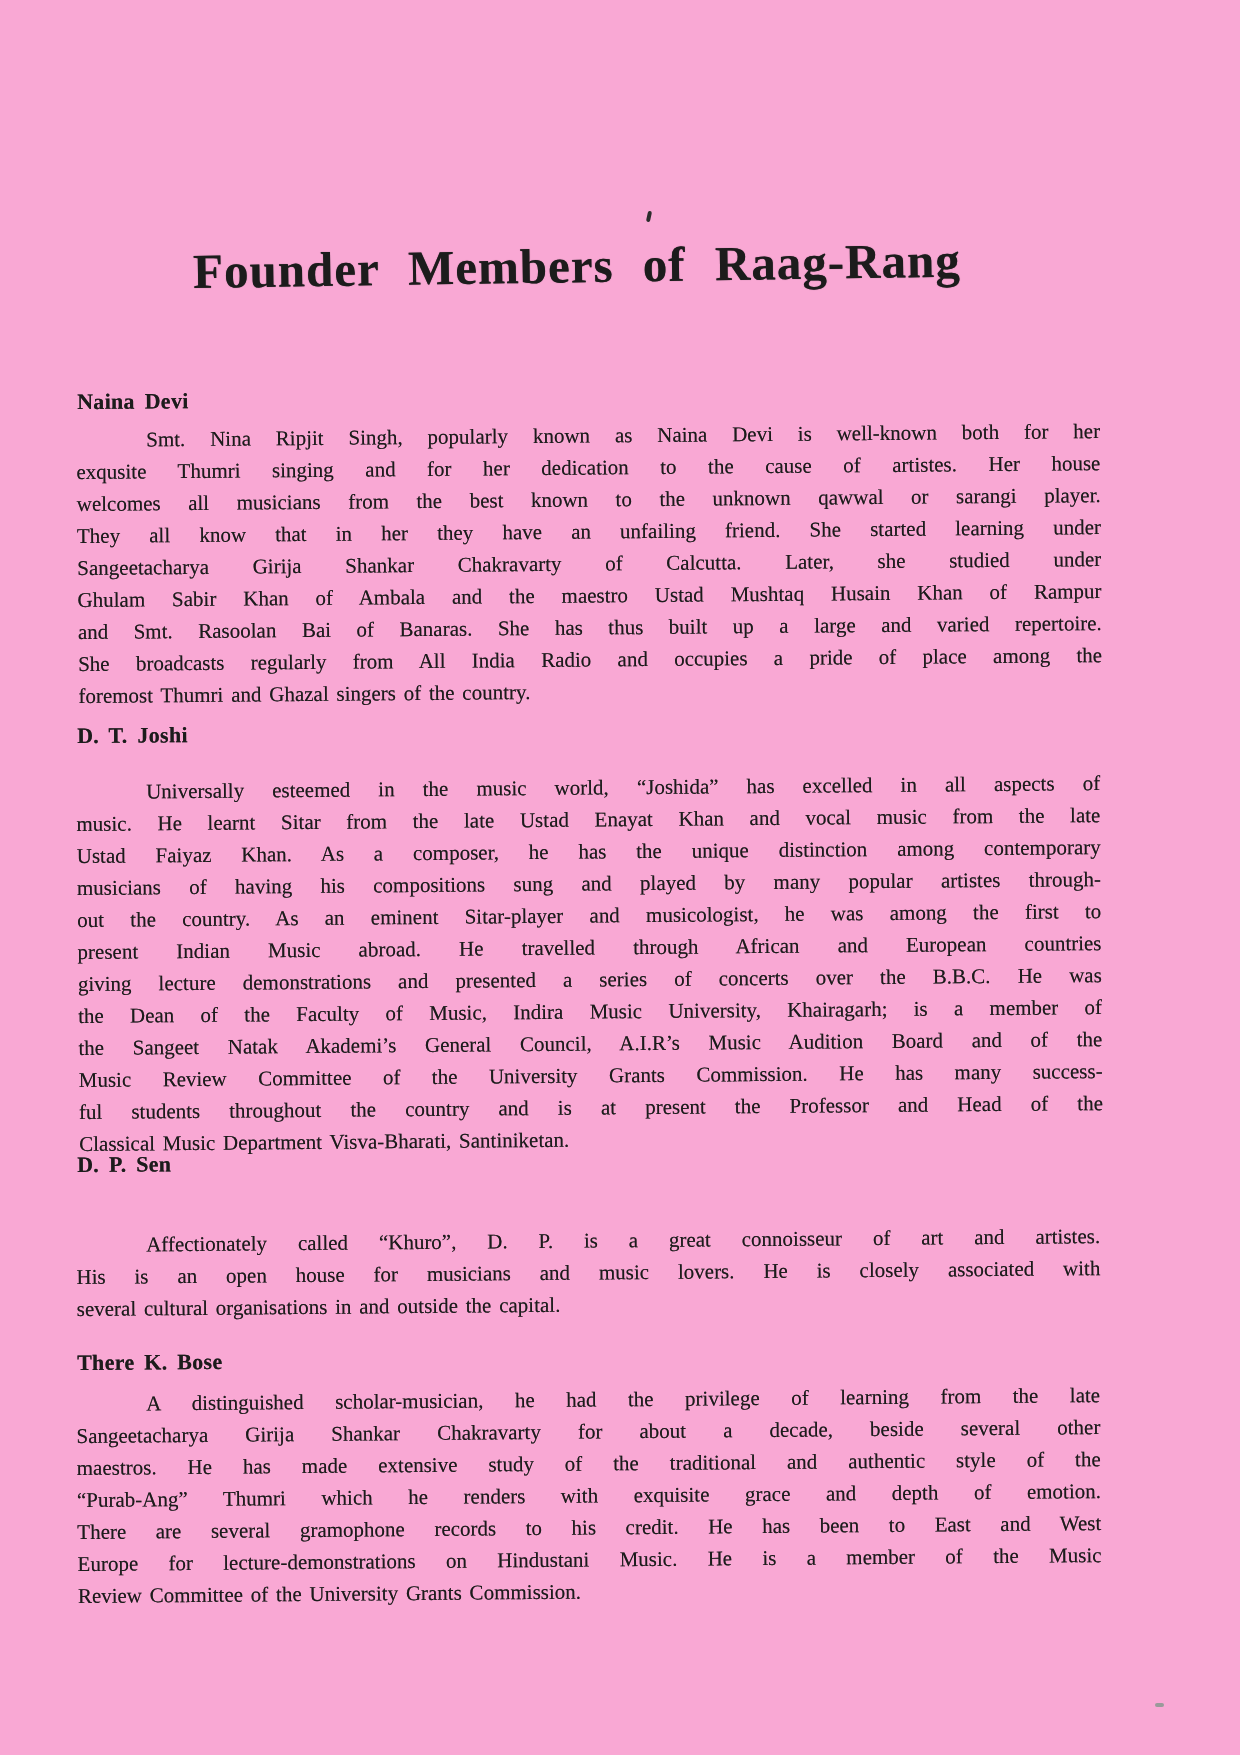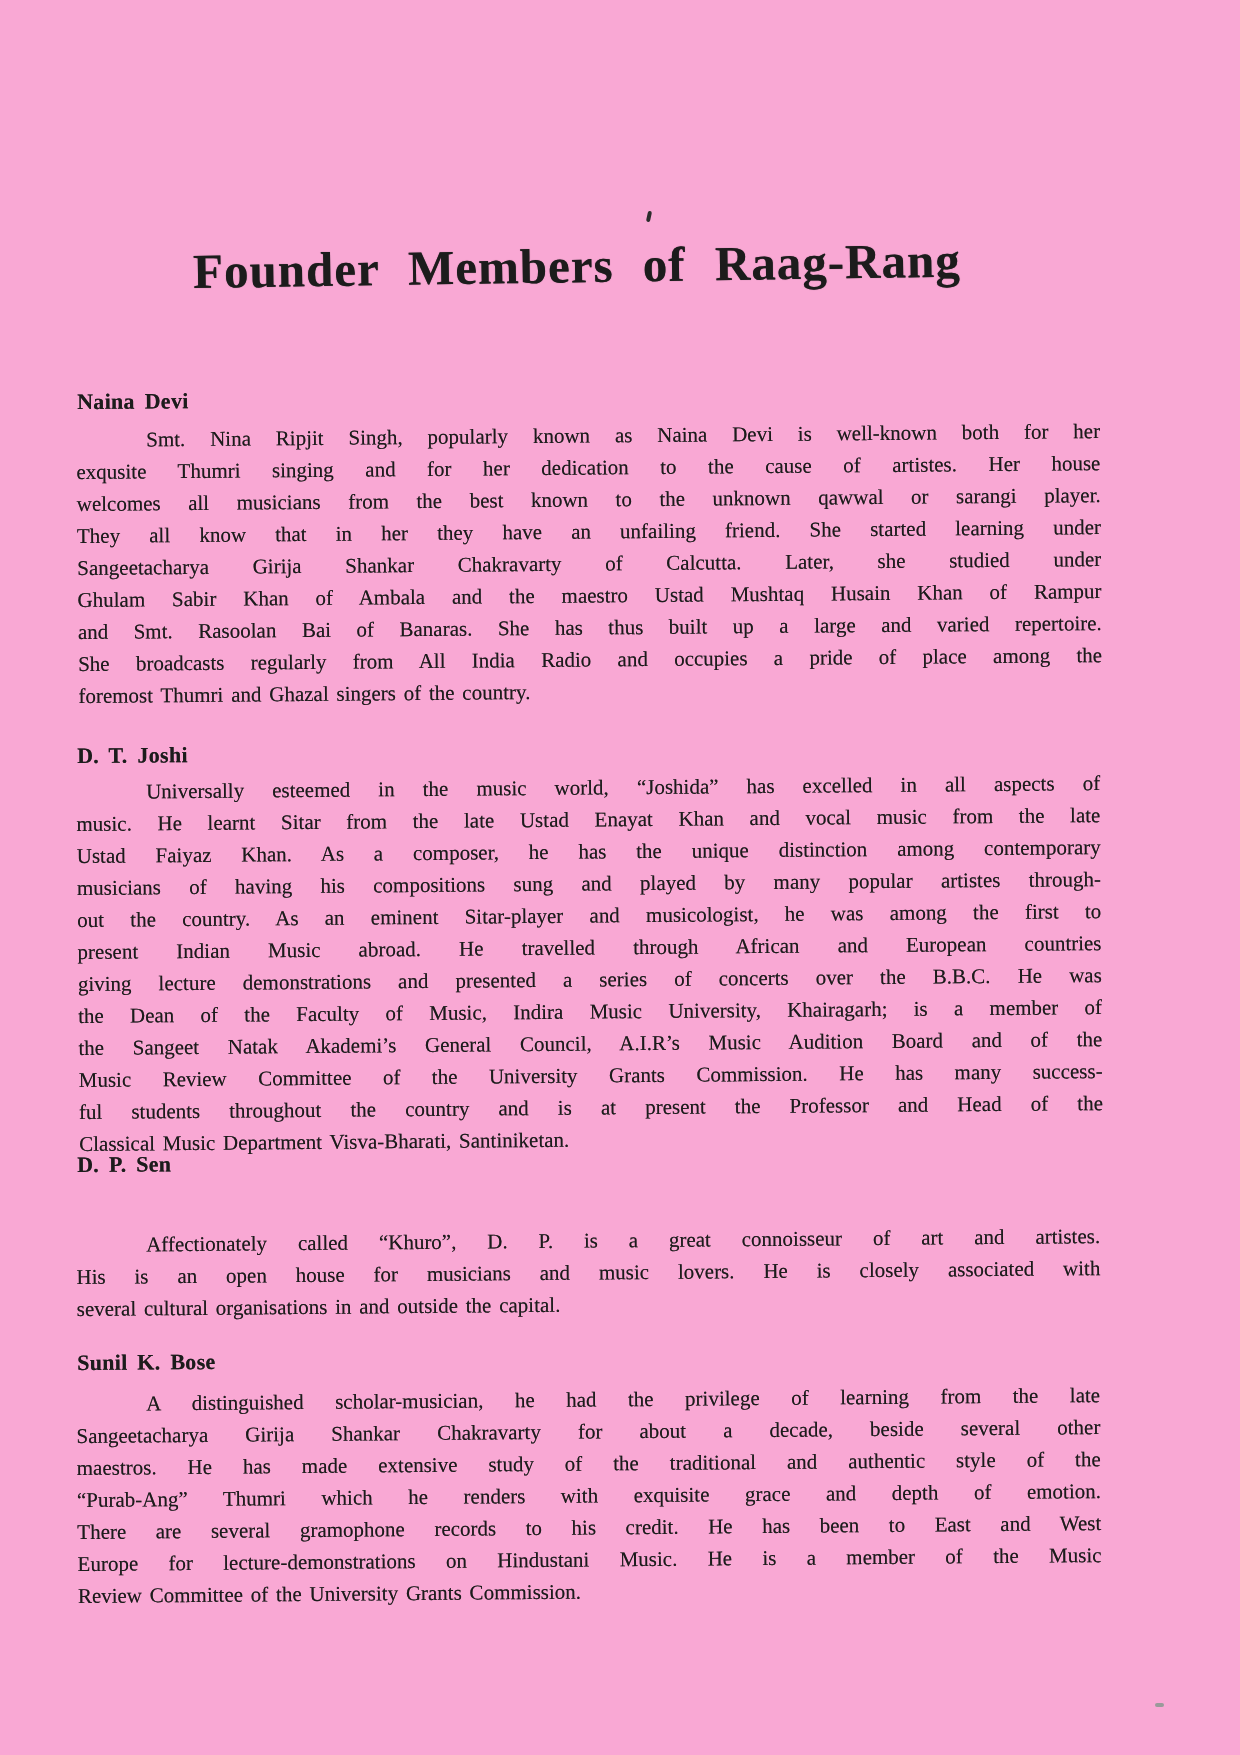--- a/index.html
+++ b/index.html
@@ -49,21 +49,21 @@
     line-height:32px;
     text-align:justify;
     text-align-last:justify;
     word-spacing:2.5px;
   }
   .line.first{padding-left:70px;}
   .line.last{text-align-last:left;}
   
   .s1h{top:389px;}
   .s1p{top:424px;}
-  .s2h{top:743px;text-align:right;}
+  .s2h{top:723px;text-align:right;}
   .s2p{top:776px;}
   .s3h{top:1152px;}
   .s3p{top:1229px;}
   .s4h{top:1350px;}
   .s4p{top:1388px;}
   
   .fleck{
     position:absolute;left:647px;top:211px;
     width:4px;height:11px;background:#2c2c2c;
     border-radius:2px;transform:rotate(12deg);
@@ -117,21 +117,21 @@
   <div>
     <h2 class="heading s3h">D. P. Sen</h2>
     <div class="para s3p">
       <div class="line first">Affectionately called “Khuro”, D. P. is a great connoisseur of art and artistes.</div>
       <div class="line">His is an open house for musicians and music lovers.  He is closely associated with</div>
       <div class="line last">several cultural organisations in and outside the capital.</div>
     </div>
   </div>
 
   <div>
-    <h2 class="heading s4h">Sunil K. Bose</h2>
+    <h2 class="heading s4h">There K. Bose</h2>
     <div class="para s4p">
       <div class="line first">A distinguished scholar-musician, he had the privilege of learning from the late</div>
       <div class="line">Sangeetacharya Girija Shankar Chakravarty for about a decade, beside several other</div>
       <div class="line">maestros.  He has made extensive study of the traditional and authentic style of the</div>
       <div class="line">“Purab-Ang” Thumri which he renders with exquisite grace and depth of emotion.</div>
       <div class="line">There are several gramophone records to his credit.  He has been to East and West</div>
       <div class="line">Europe for lecture-demonstrations on Hindustani Music.  He is a member of the Music</div>
       <div class="line last">Review Committee of the University Grants Commission.</div>
     </div>
   </div>

